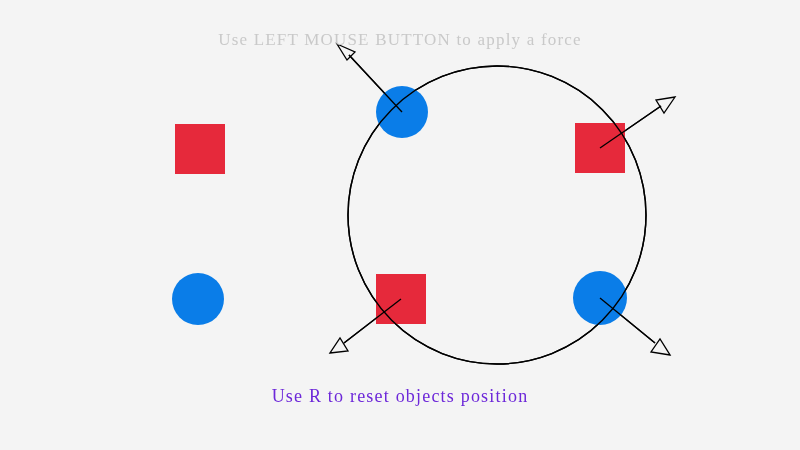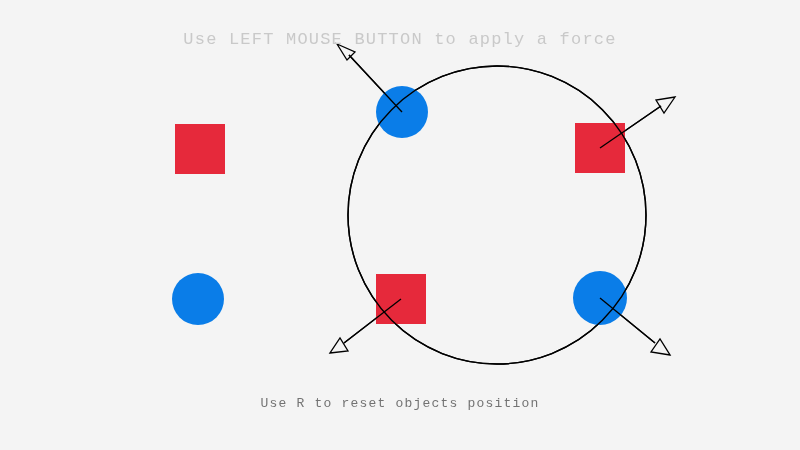--- a/index.html
+++ b/index.html
@@ -23,34 +23,34 @@
     top: 0;
     width: 800px;
     height: 450px;
     display: block;
   }
   .hint-text {
     position: absolute;
     left: 0;
     width: 800px;
     text-align: center;
-    font-family: Liberation Mono, monospace;
+    font-family: Liberation Serif, serif;
     letter-spacing: 1.2px;
     white-space: pre;
     pointer-events: none;
   }
   #hint-top {
     top: 30px;
     font-size: 17px;
     color: #c9c9c9;
   }
   #hint-bottom {
-    top: 396px;
-    font-size: 13px;
-    color: #737373;
+    top: 386px;
+    font-size: 18px;
+    color: #6d28d9;
   }
 </style>
 </head>
 <body>
 
 <div id="app">
 
   <svg id="scene-svg" viewBox="0 0 800 450" xmlns="http://www.w3.org/2000/svg">
 
     <circle class="guide-circle" fill="none" cx="497" cy="215" r="149" stroke="#000000" stroke-width="1.4"></circle>

